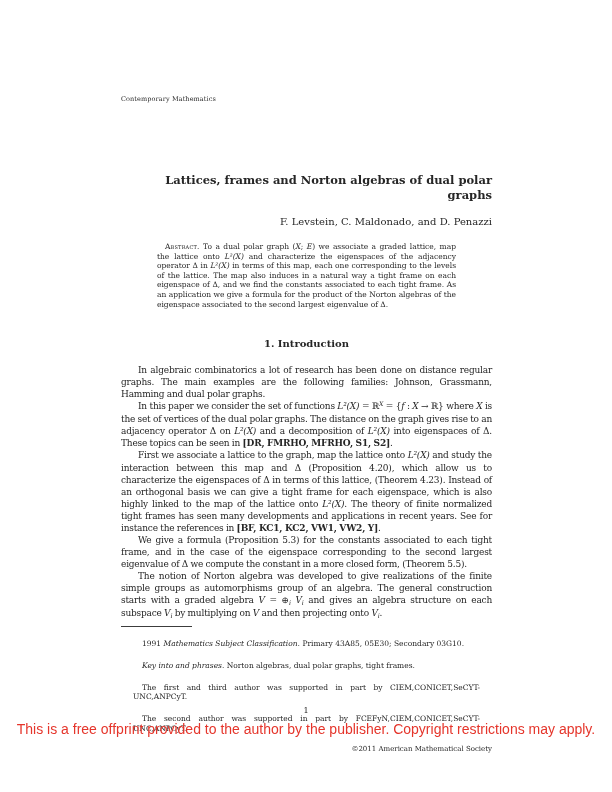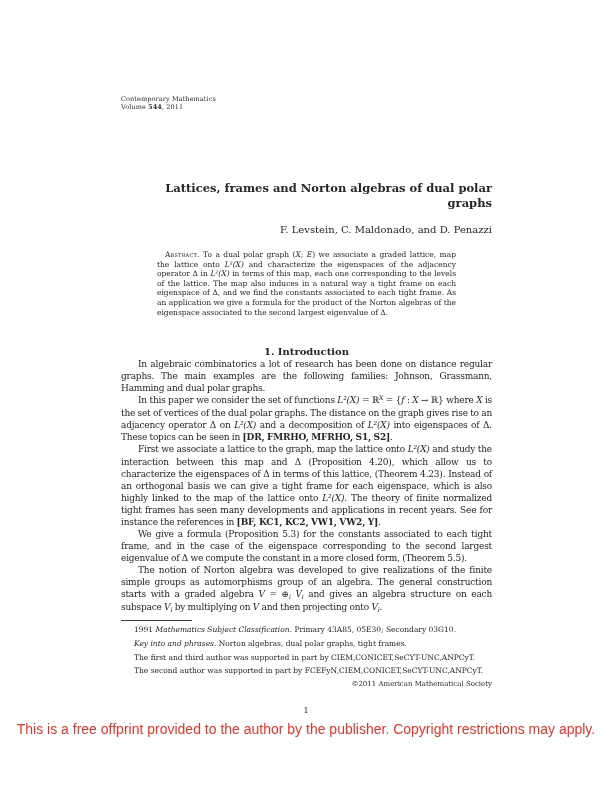--- a/index.html
+++ b/index.html
@@ -36,36 +36,36 @@
   .sc{font-variant:small-caps;letter-spacing:0.2px;}
   .b{font-weight:bold;}
   .i{font-style:italic;}
   .sup{font-size:70%;position:relative;top:-0.45em;}
   .sub{font-size:70%;position:relative;top:0.25em;}
   .section{
     margin:29px 0 0 0;
     font-size:10px;line-height:12px;
     font-weight:bold;text-align:center;
   }
-  .bodytext{margin-top:0;}
+  .bodytext{margin-top:14px;}
   .bodytext p{
     margin:0;
     font-size:9px;line-height:12.05px;
     letter-spacing:-0.2px;word-spacing:-0.25px;
     text-align:justify;
     text-indent:17px;
   }
   .fnrule{
     margin-top:6px;
     width:71px;height:0;
     border-top:1px solid #3c3c3c;
   }
   .footnotes{margin-top:4px;}
   .footnotes p{
-    margin:4px;
+    margin:12px;
     font-size:7.5px;line-height:9.7px;
     text-align:justify;
     text-indent:9px;
   }
   .copyright{
     margin-top:4px;
     font-size:7px;line-height:9px;
     text-align:right;
   }
   .pagenum{
@@ -83,21 +83,20 @@
   }
 </style>
 </head>
 <body>
 
 <div class="page">
   <div class="content">
 
     <div class="runhead">
       <div>Contemporary Mathematics</div>
-      <div><span>Volume </span><span class="b">544</span><span>, 2011</span></div>
     </div>
 
     <h1 class="title">Lattices, frames and Norton algebras of dual polar graphs</h1>
 
     <div class="authors">F. Levstein, C. Maldonado, and D. Penazzi</div>
 
     <div class="abstract"><span class="sc">Abstract.</span><span> To a dual polar graph (</span><span class="i">X</span><span>; </span><span class="i">E</span><span>) we associate a graded lattice, map the lattice onto </span><span class="i">L²(X)</span><span> and characterize the eigenspaces of the adjacency operator Δ in </span><span class="i">L²(X)</span><span> in terms of this map, each one corresponding to the levels of the lattice. The map also induces in a natural way a tight frame on each eigenspace of Δ, and we find the constants associated to each tight frame. As an application we give a formula for the product of the Norton algebras of the eigenspace associated to the second largest eigenvalue of Δ.</span></div>
 
     <h2 class="section">1. Introduction</h2>
 

